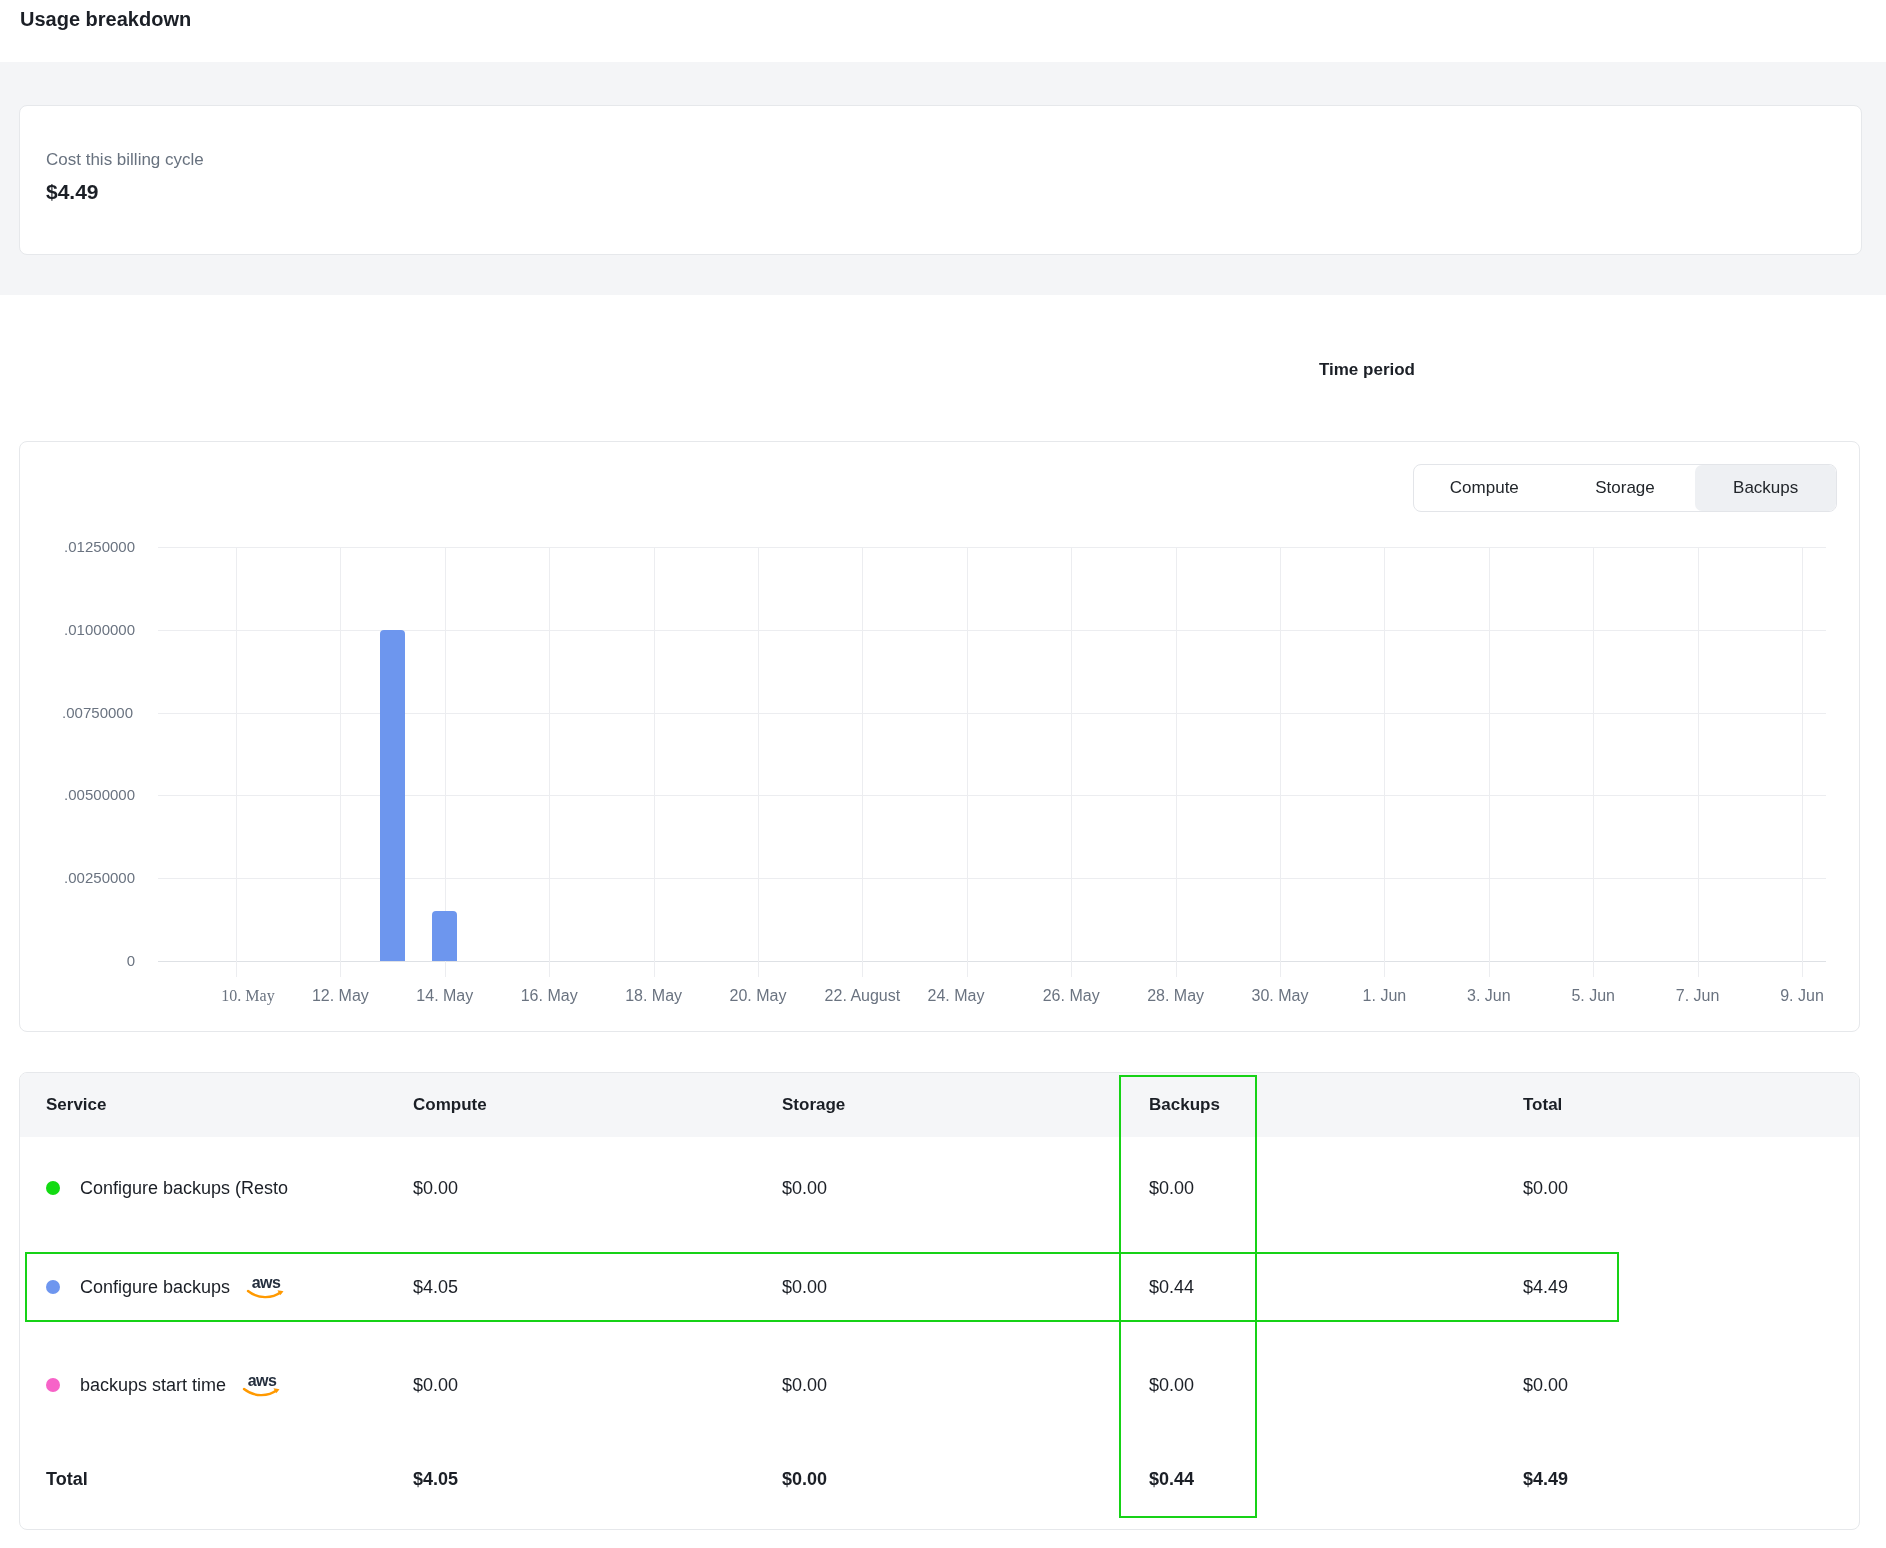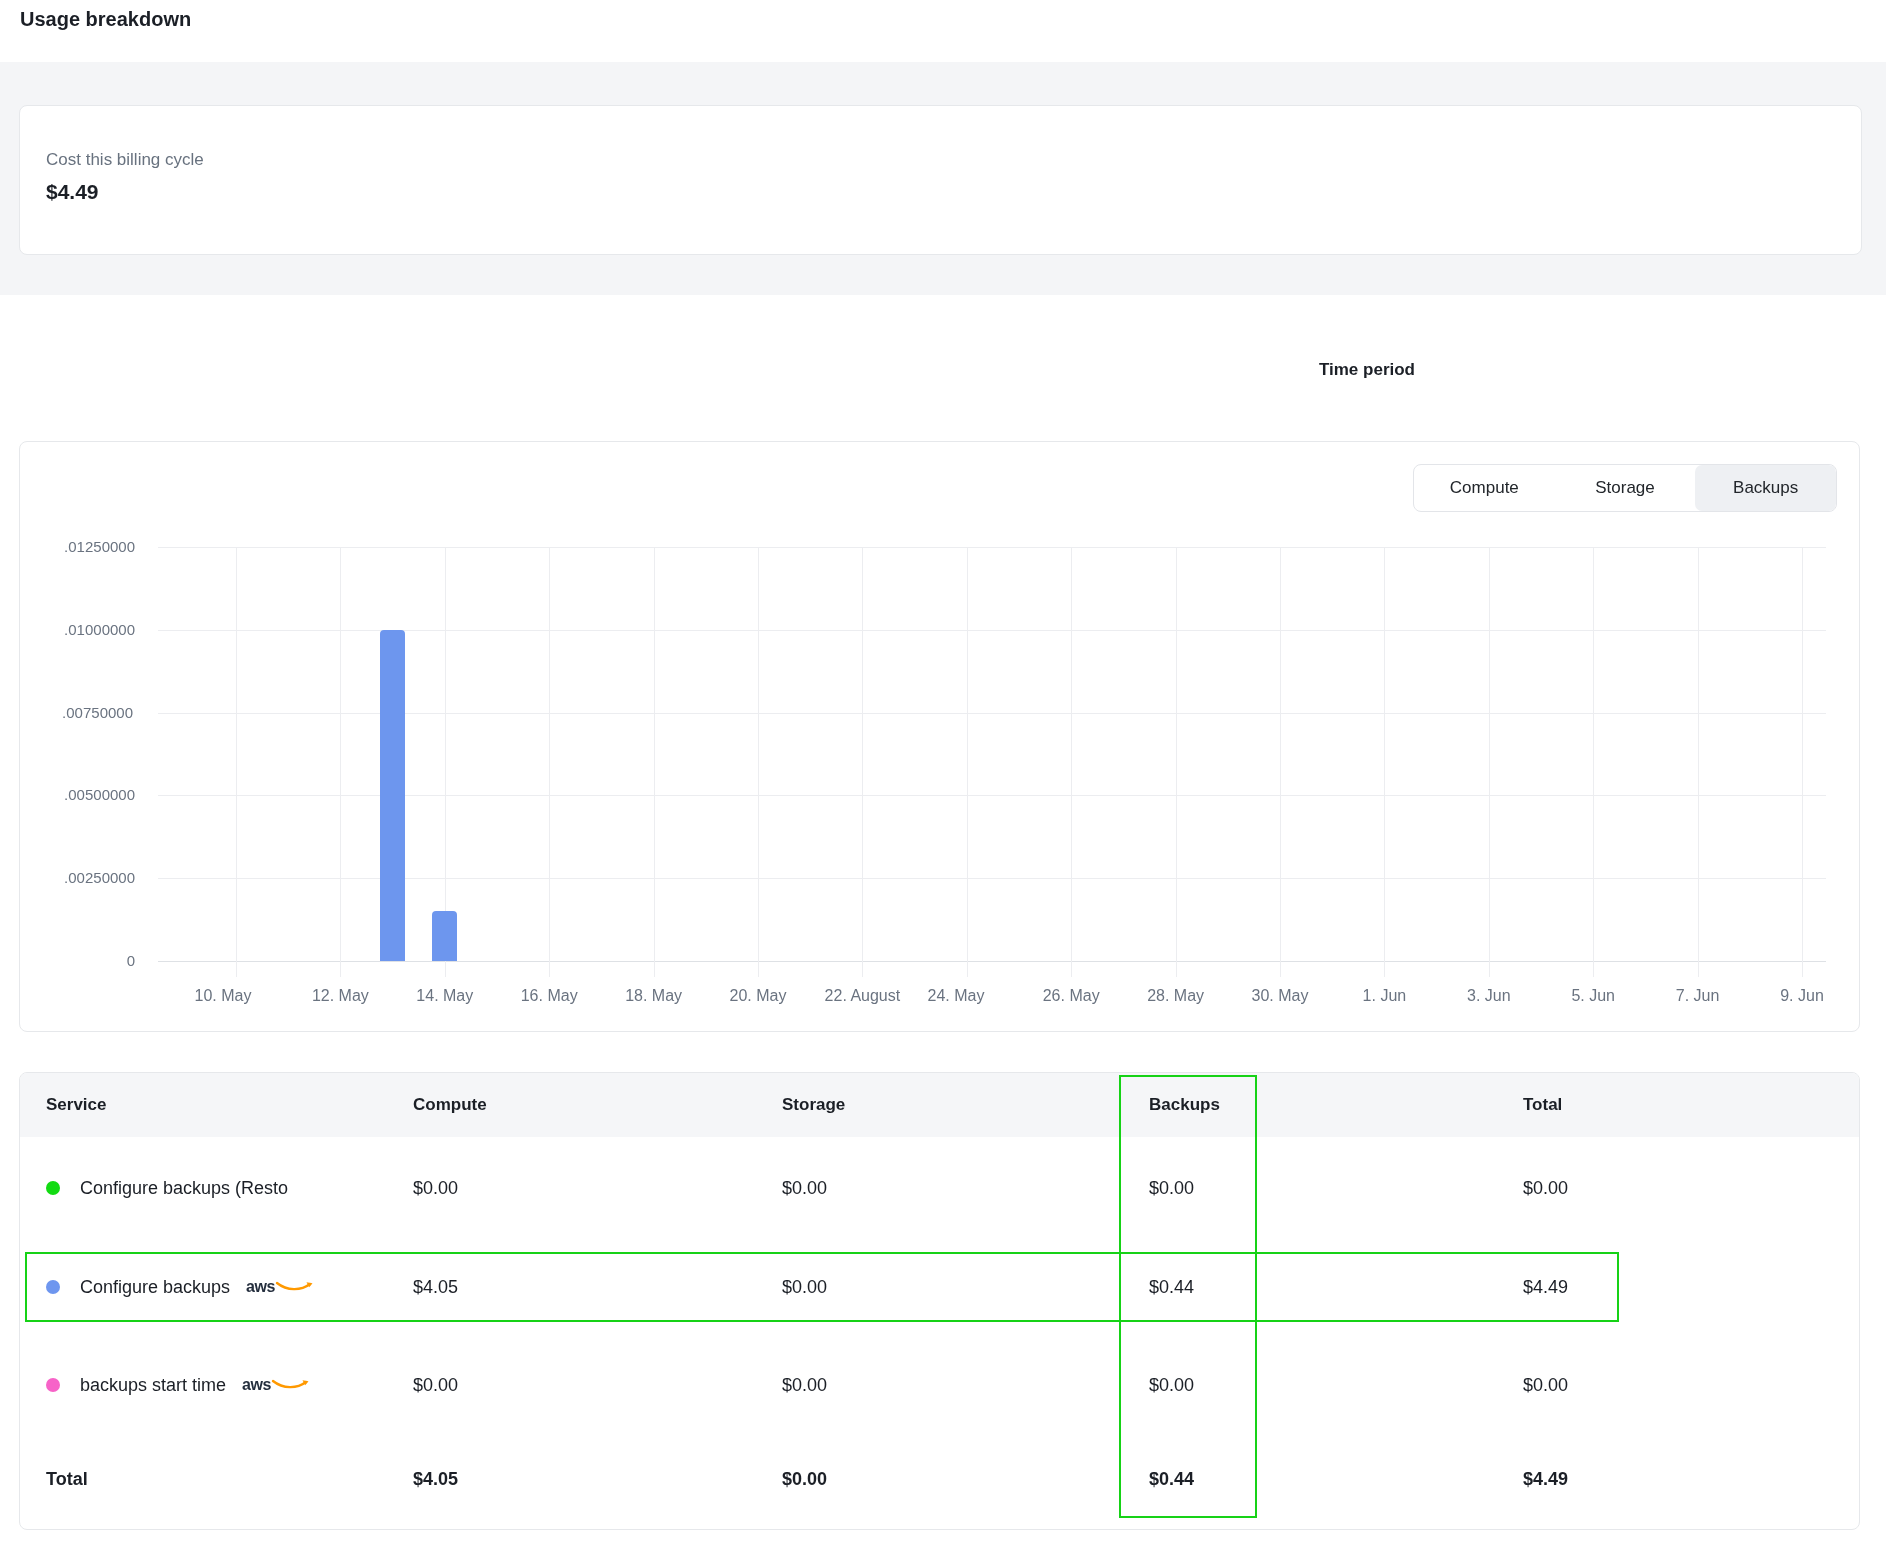--- a/index.html
+++ b/index.html
@@ -43,21 +43,21 @@
   .t-header .t-cell{font-size:17px;font-weight:600;}
   .col-service{left:26px;}
   .col-compute{left:393px;}
   .col-storage{left:762px;}
   .col-backups{left:1129px;}
   .col-total{left:1503px;}
   .t-row{position:absolute;left:0;width:100%;height:50px;}
   .t-row.total .t-cell{font-weight:700;}
   .dot{width:14px;height:14px;border-radius:50%;display:inline-block;margin-right:20px;flex:0 0 auto;}
   .service-text{white-space:nowrap;overflow:hidden;max-width:282px;display:inline-block;}
-  .aws-badge{display:inline-flex;flex-direction:row;align-items:center;margin-left:16px;line-height:1;justify-content:center;}
+  .aws-badge{display:inline-flex;flex-direction:column;align-items:center;margin-left:16px;line-height:1;justify-content:center;}
   .aws-text{font-size:16px;font-weight:700;color:#252F3E;letter-spacing:-0.5px;}
   
   .ann{position:absolute;border:2px solid #16D216;box-sizing:border-box;pointer-events:none;}
   .ann-col{left:1119px;top:1075px;width:138px;height:443px;}
   .ann-row{left:25px;top:1252px;width:1594px;height:70px;}
 </style>
 </head>
 <body>
 
 <div class="canvas">
@@ -86,21 +86,21 @@
         <div class="ylabel" style="left: 19px; top: 178.8px;">.01000000</div>
         <div class="hgrid" style="left: 138px; top: 270.6px; width: 1668px;"></div>
         <div class="ylabel" style="left: 17px; top: 261.6px;">.00750000</div>
         <div class="hgrid" style="left: 138px; top: 353.4px; width: 1668px;"></div>
         <div class="ylabel" style="left: 19px; top: 344.4px;">.00500000</div>
         <div class="hgrid" style="left: 138px; top: 436.2px; width: 1668px;"></div>
         <div class="ylabel" style="left: 19px; top: 427.2px;">.00250000</div>
         <div class="hgrid zero" style="left: 138px; top: 519px; width: 1668px;"></div>
         <div class="ylabel" style="left: 19px; top: 510px;">0</div>
         <div class="vgrid" style="left: 216px; top: 105px; height: 430px;"></div>
-        <div class="xlabel" style="left: 148px; top: 545px;">10. May</div>
+        <div class="xlabel" style="left: 173px; top: 545px; font-family: Liberation Serif, serif;">10. May</div>
         <div class="vgrid" style="left: 320.4px; top: 105px; height: 430px;"></div>
         <div class="xlabel" style="left: 265.4px; top: 545px;">12. May</div>
         <div class="vgrid" style="left: 424.8px; top: 105px; height: 430px;"></div>
         <div class="xlabel" style="left: 369.8px; top: 545px;">14. May</div>
         <div class="vgrid" style="left: 529.2px; top: 105px; height: 430px;"></div>
         <div class="xlabel" style="left: 474.2px; top: 545px;">16. May</div>
         <div class="vgrid" style="left: 633.6px; top: 105px; height: 430px;"></div>
         <div class="xlabel" style="left: 578.6px; top: 545px;">18. May</div>
         <div class="vgrid" style="left: 738px; top: 105px; height: 430px;"></div>
         <div class="xlabel" style="left: 683px; top: 545px;">20. May</div>

